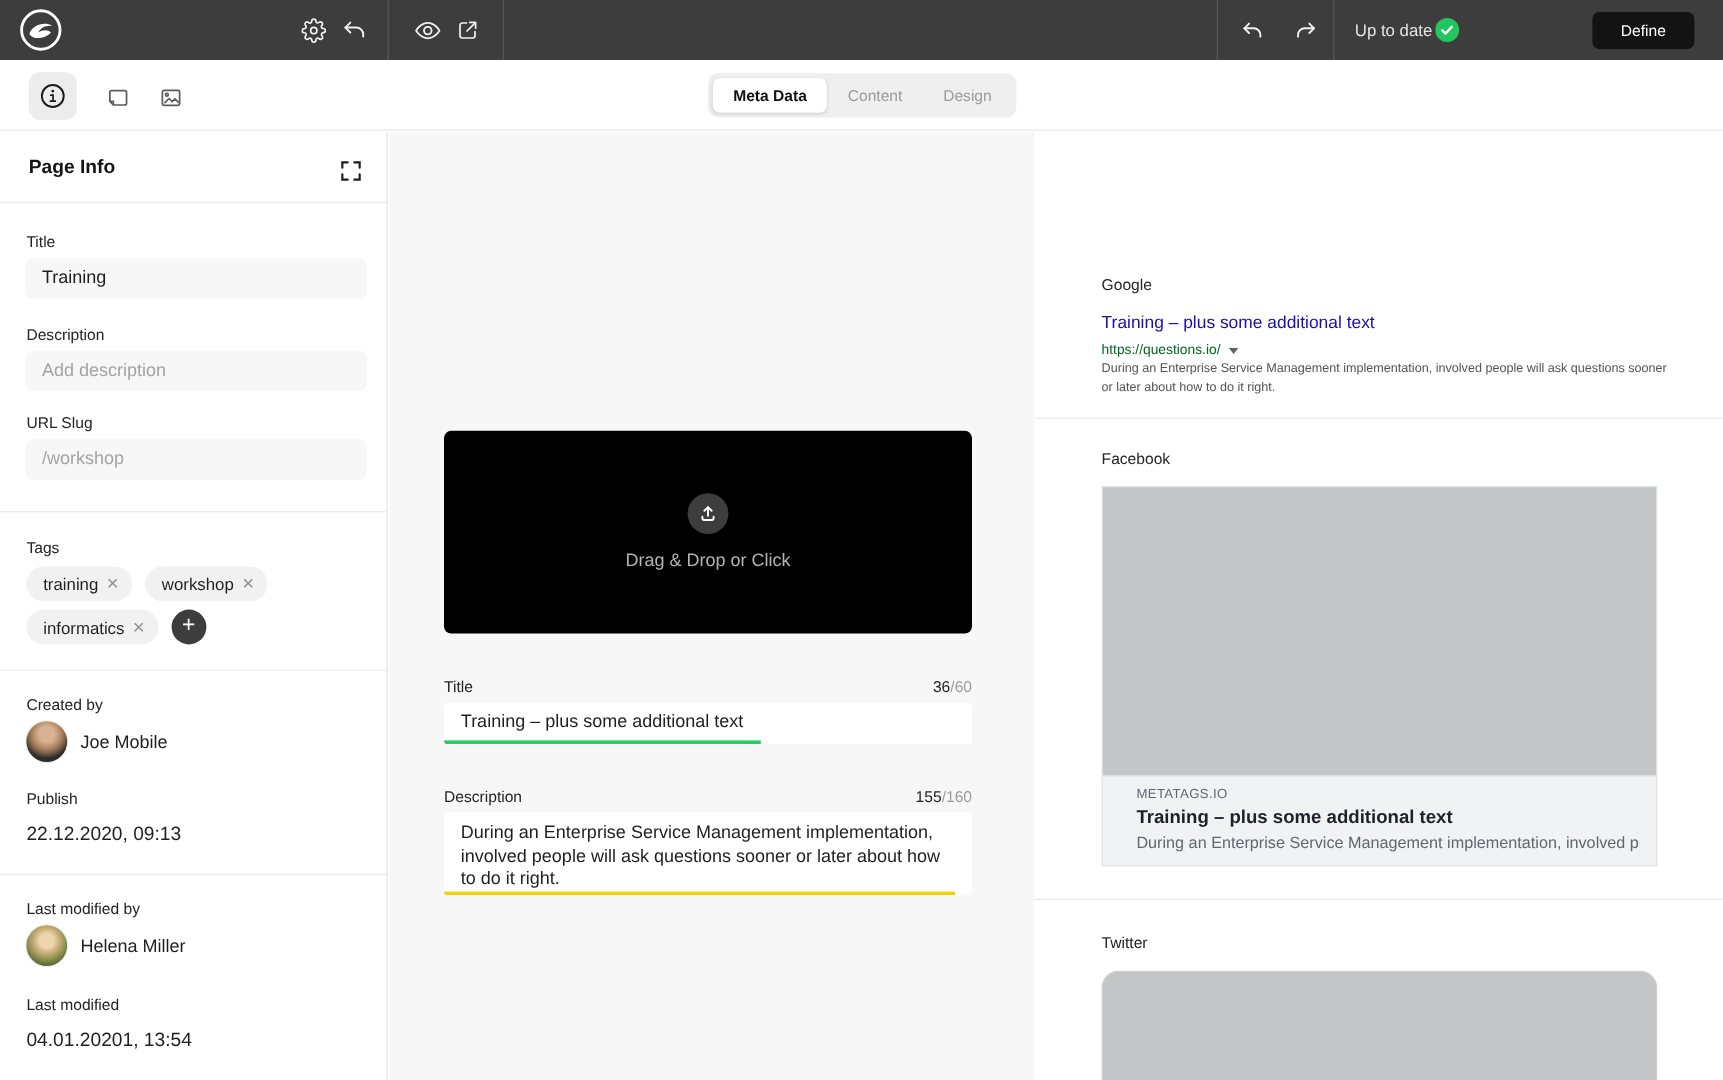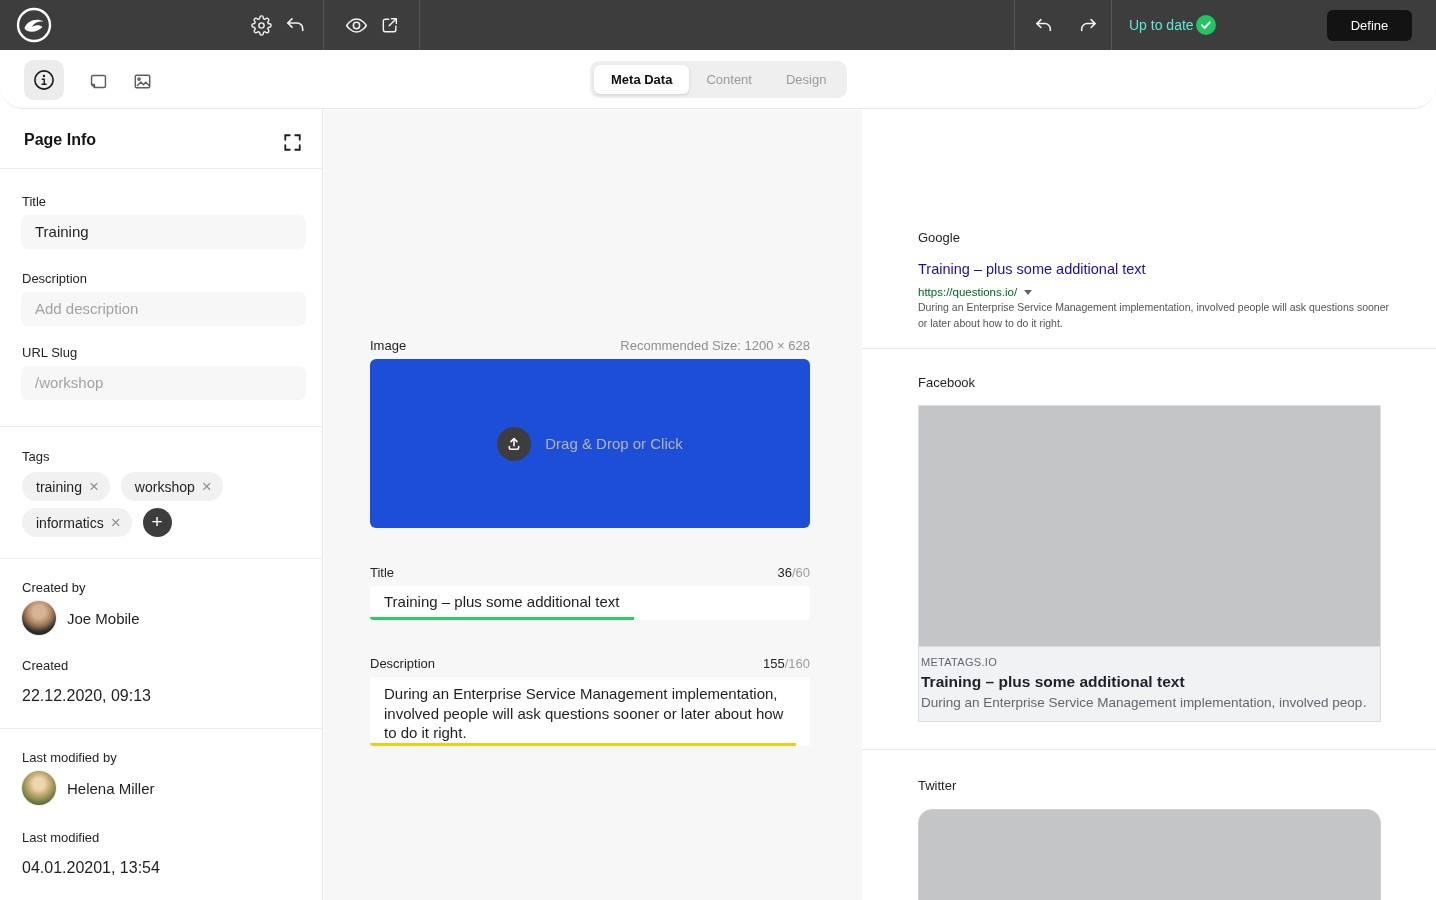--- a/index.html
+++ b/index.html
@@ -5,26 +5,26 @@
   * { margin:0; padding:0; box-sizing:border-box; }
   html,body { width:1436px; height:900px; overflow:hidden; }
   body { font-family:"Liberation Sans","DejaVu Sans",sans-serif; background:#fff; color:#1f1f1f; }
   .app { position:relative; width:1436px; height:900px; overflow:hidden; }
 
   
   .topbar { position:absolute; left:0; top:0; width:1436px; height:50px; background:var(--topbar-bg,#3d3d3d); }
   .topbar .sep { position:absolute; top:0; width:1px; height:50px; background:rgba(255,255,255,.14); }
   .logo { position:absolute; left:16px; top:7px; width:36px; height:36px; cursor:pointer; }
   .tb-ic { position:absolute; top:12px; width:26px; height:26px; display:flex; align-items:center; justify-content:center; color:#f2f2f2; cursor:pointer; background:none; border:none; }
-  .status-label { position:absolute; left:1129px; top:0; height:50px; line-height:50px; color:#5eead4; font-size:14px; }
+  .status-label { position:absolute; left:1129px; top:0; height:50px; line-height:50px; color:#e5e5e5; font-size:14px; }
   .status-check { position:absolute; left:1196px; top:15px; width:20px; height:20px; }
   .publish-btn { position:absolute; left:1327px; top:10px; width:85px; height:31px; background:var(--publish-bg,#131313); color:#fff; border:none; border-radius:6px; font-size:13px; font-weight:500; font-family:inherit; cursor:pointer; }
 
   
-  .toolbar { position:absolute; left:0; top:50px; width:1436px; height:59px; background:#fff; border-bottom:1px solid #e8e8e8;border-radius:23px; }
+  .toolbar { position:absolute; left:0; top:50px; width:1436px; height:59px; background:#fff; border-bottom:1px solid #e8e8e8; }
   .tool-btn { position:absolute; display:flex; align-items:center; justify-content:center; background:none; border:none; cursor:pointer; }
   .tool-btn.active { background:#ececec; border-radius:10px; }
   .tabgroup { position:absolute; display:flex; align-items:center; background:#efefef; border-radius:9px; padding:4px; height:37px; }
   .tabgroup .tab { height:29px; line-height:29px; padding:0 17px; font-size:13px; color:#9b9b9b; font-weight:500; border-radius:6px; cursor:pointer; white-space:nowrap; }
   .tabgroup .tab.active { background:#fff; color:#111; font-weight:700; box-shadow:0 1px 3px rgba(0,0,0,.14); }
   .toolbar .tabgroup { left:590px; top:11px; }
 
   
   .main { position:absolute; left:0; top:110px; width:1416px; height:790px; }
   .sidebar { position:absolute; left:0; top:0; width:323px; height:790px; background:#fff; border-right:1px solid #e5e5e5; }
@@ -49,41 +49,41 @@
   .person .pname { font-size:15px; color:#1f1f1f; }
   .sb-date { position:absolute; left:22px; font-size:16px; color:#1f1f1f; }
 
   
   .intro { position:absolute; left:46px; top:145px; width:402px; font-size:15px; line-height:1.55; color:#1f1f1f; }
   .row-between { position:absolute; left:46px; width:440px; display:flex; justify-content:space-between; align-items:baseline; }
   .elabel { font-size:13px; font-weight:500; color:#242424; }
   .ehint { font-size:13px; color:#8f8f8f; }
   .counter { font-size:13px; color:#242424; font-weight:500; }
   .counter .muted { color:#9b9b9b; font-weight:400; }
-  .dropcard { position:absolute; left:46px; top:249px; width:440px; height:169px; background:#1d4ed8; border-radius:6px; display:flex; flex-direction:row; align-items:center; justify-content:center; gap:14px; cursor:pointer; }
+  .dropcard { position:absolute; left:46px; top:249px; width:440px; height:169px; background:#000000; border-radius:6px; display:flex; flex-direction:column; align-items:center; justify-content:center; gap:14px; cursor:pointer; }
   .upload-circle { width:34px; height:34px; border-radius:50%; background:#3d3d3d; display:flex; align-items:center; justify-content:center; color:#fff; }
   .droptext { font-size:15px; color:#b4b4b4; }
   .field-box { position:absolute; left:46px; width:440px; background:#fff; border-radius:3px; overflow:hidden; cursor:text; }
   .field-box .bar { position:absolute; left:0; bottom:0; height:3px; }
   .bar.green { background:var(--bar-green,#2bcc66); }
   .bar.yellow { background:var(--bar-yellow,#f2cf0d); }
   .titlebox { top:476px; height:34px; font-size:15px; line-height:31px; padding:0 14px; white-space:nowrap; }
   .descbox { top:567px; height:69px; font-size:15px; line-height:19.5px; padding:7px 14px 0 14px; }
 
   
   .rightpanel .tabgroup { left:57px; top:41px; }
   .sec-label { position:absolute; left:56px; font-size:13px; font-weight:500; color:#242424; }
   .g-title { position:absolute; left:56px; top:151px; font-size:14.5px; color:var(--google-blue,#1a0dab); cursor:pointer; }
   .g-url { position:absolute; left:56px; top:176px; font-size:11.5px; color:var(--google-green,#006621); display:flex; align-items:center; gap:7px; }
   .g-caret { width:0; height:0; border-left:4px solid transparent; border-right:4px solid transparent; border-top:5px solid #5f6368; display:inline-block; }
   .g-desc { position:absolute; left:56px; top:190px; width:472px; font-size:10.5px; line-height:15.5px; color:#545454; }
   .r-hr { position:absolute; left:0; width:574px; height:1px; background:#e8e8e8; }
   .fb-card { position:absolute; left:56px; top:295px; width:463px; border:1px solid #dcdee3; background:#fff; }
   .fb-img { width:100%; height:240px; background:var(--media-gray,#c4c5c7); }
-  .fb-footer { background:#f1f2f4; border-top:1px solid #d8dadf; padding:9px 14px 11px 2px; }
+  .fb-footer { background:#f1f2f4; border-top:1px solid #d8dadf; padding:9px 14px 11px 28px; }
   .fb-domain { font-size:11px; color:#606770; letter-spacing:.3px; }
   .fb-title { font-size:15.5px; font-weight:700; color:#1d2129; margin-top:5px; }
   .fb-desc { font-size:13.5px; color:#606770; margin-top:4px; white-space:nowrap; overflow:hidden; }
   .tw-card { position:absolute; left:56px; top:699px; width:463px; height:240px; background:var(--media-gray,#c4c5c7); border:1px solid #cfcfcf; border-radius:14px; }
 
   svg { display:block; }
 </style>
 </head>
 <body>
 
@@ -223,41 +223,37 @@
       </div>
 
       <div class="sb-hr" style="top:448px"></div>
 
       <div class="flabel" style="top:470px">Created by</div>
       <div class="person" style="top:491px">
         <span class="avatar joe"></span>
         <span class="pname">Joe Mobile</span>
       </div>
 
-      <div class="flabel" style="top:548px">Created</div>
+      <div class="flabel" style="top:548px">Publish</div>
       <div class="sb-date" style="top:577px">22.12.2020, 09:13</div>
 
       <div class="sb-hr" style="top:618px"></div>
 
       <div class="flabel" style="top:640px">Last modified by</div>
       <div class="person" style="top:661px">
         <span class="avatar helena"></span>
         <span class="pname">Helena Miller</span>
       </div>
 
       <div class="flabel" style="top:720px">Last modified</div>
       <div class="sb-date" style="top:749px">04.01.20201, 13:54</div>
     </div>
 
     <div class="center">
 
-      <div class="row-between" style="top:228px">
-        <span class="elabel">Image</span>
-        <span class="ehint">Recommended Size: 1200 × 628</span>
-      </div>
       <div class="dropcard">
         <span class="upload-circle">
           <svg viewBox="0 0 24 24" width="22" height="22" fill="none" stroke="currentColor" stroke-width="1.7" stroke-linecap="round" stroke-linejoin="round">
             <path d="M12 14V6.4"></path>
             <path d="M8.7 9.4 12 6.1l3.3 3.3"></path>
             <path d="M6.9 14.8v1.4c0 .9.7 1.6 1.6 1.6h7c.9 0 1.6-.7 1.6-1.6v-1.4"></path>
           </svg>
         </span>
         <span class="droptext">Drag &amp; Drop or Click</span>
       </div>

